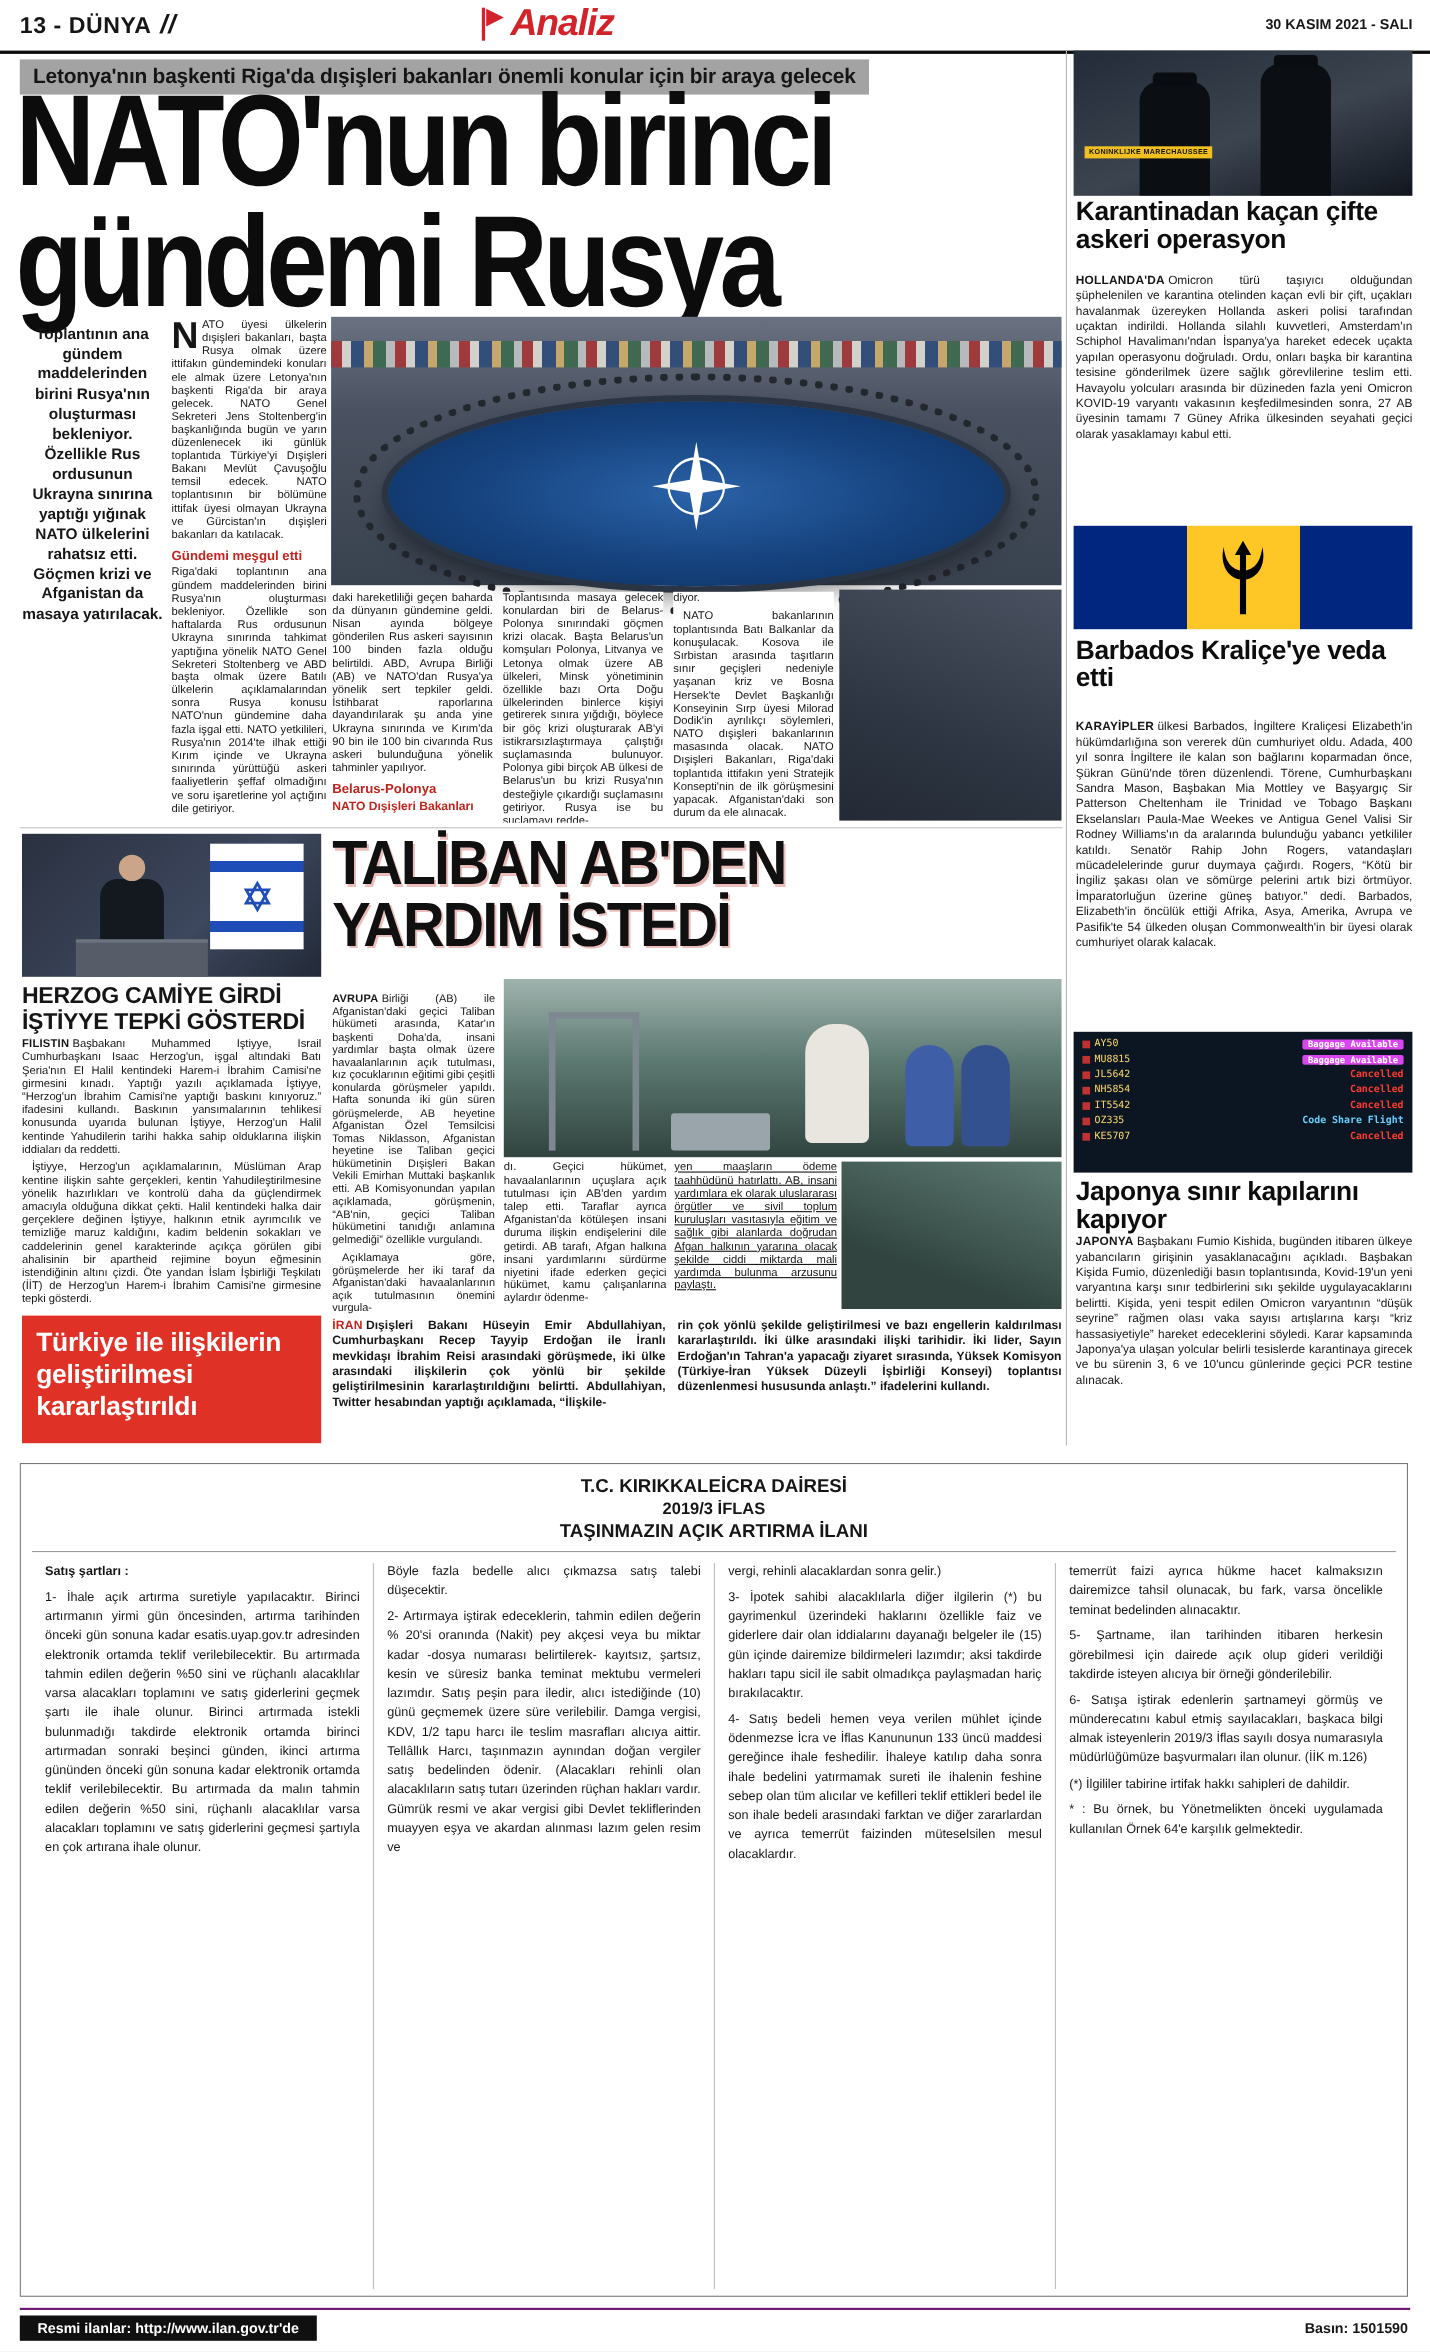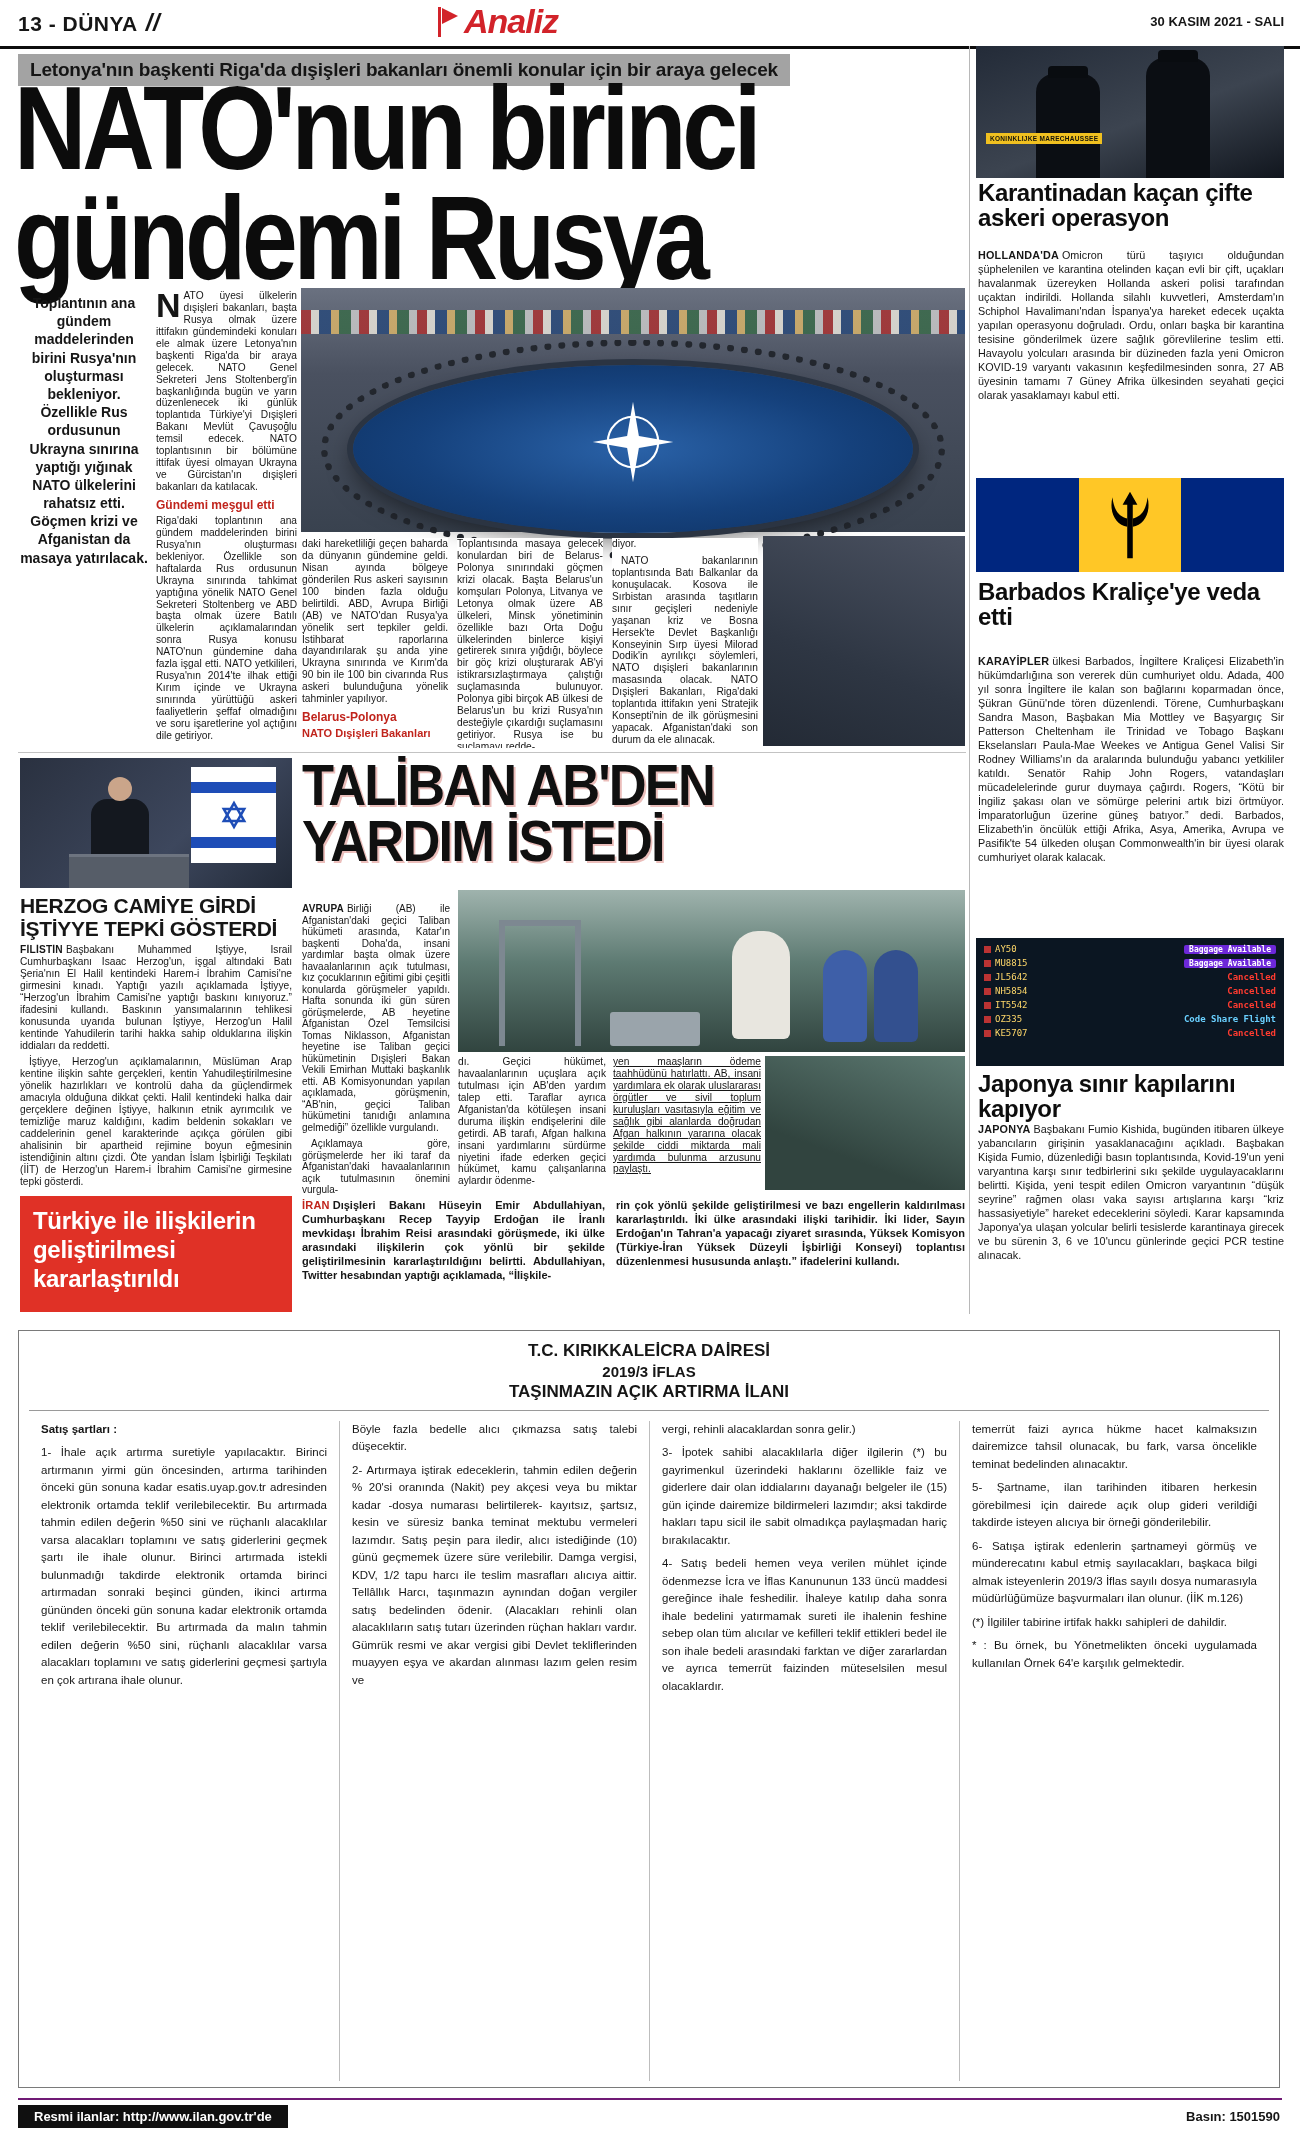--- a/index.html
+++ b/index.html
@@ -67,21 +67,21 @@
   #bb-flag{left:976px;top:478px;width:308px;height:94px;
      background:linear-gradient(90deg,#00267F 0 33.4%,#FFC726 33.4% 66.7%,#00267F 66.7% 100%);}
   #bb-flag svg{position:absolute;left:50%;top:50%;transform:translate(-50%,-50%);height:74px;}
   #bb-head{left:978px;top:580px;width:302px;}
   #bb-body{left:978px;top:654px;width:306px;height:278px;}
   #jp-board{left:976px;top:938px;width:308px;height:128px;background:#0b1622;padding-top:4px;box-sizing:border-box;}
   .brd-row{display:flex;align-items:center;justify-content:space-between;padding:2px 8px;
      font-family:"DejaVu Sans Mono",monospace;font-size:9px;color:#e8e8e8;}
   .brd-row .code{display:flex;align-items:center;gap:4px;color:#ffd86a;}
   .sq{width:7px;height:7px;background:#b33;display:inline-block;}
-  .st-ok{background:#6d28d9;color:#fff;padding:0 5px;border-radius:2px;font-size:8px;font-weight:700;}
+  .st-ok{background:#d946ef;color:#fff;padding:0 5px;border-radius:2px;font-size:8px;font-weight:700;}
   .st-cx{color:#ff3b30;font-weight:800;}
   .st-cs{color:#6ad0ff;font-weight:700;}
   #jp-head{left:978px;top:1072px;width:302px;}
   #jp-body{left:978px;top:1122px;width:306px;height:194px;}
 
   
   #herzog-photo{left:20px;top:758px;width:272px;height:130px;}
   .herzog-scene{background:linear-gradient(135deg,#2a3140,#3d475d 60%,#222a38);}
   .il-flag{position:absolute;left:63%;top:7%;width:31%;height:74%;
      background:linear-gradient(180deg,#fff 0 16%,#1e4db7 16% 27%,#fff 27% 73%,#1e4db7 73% 84%,#fff 84% 100%);}

